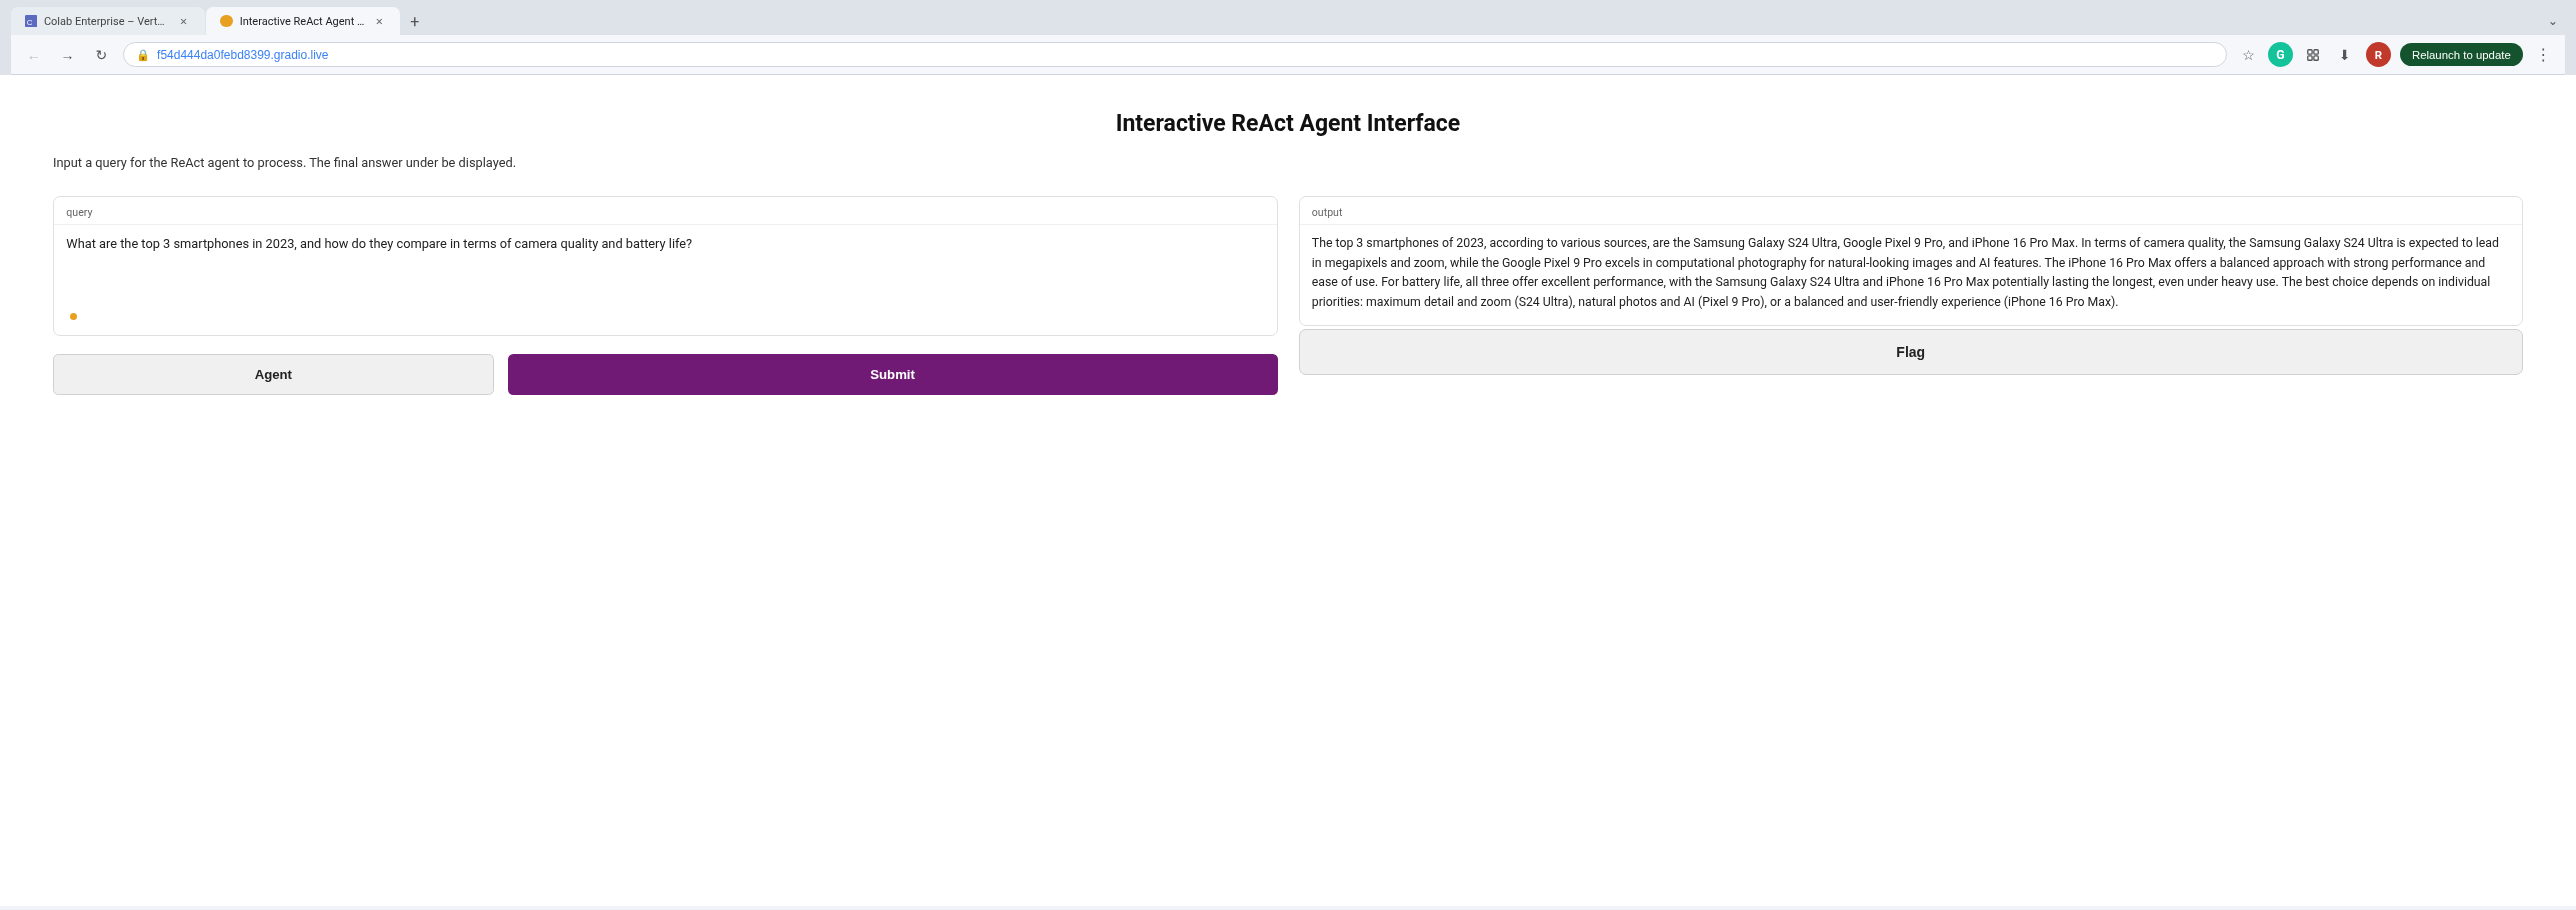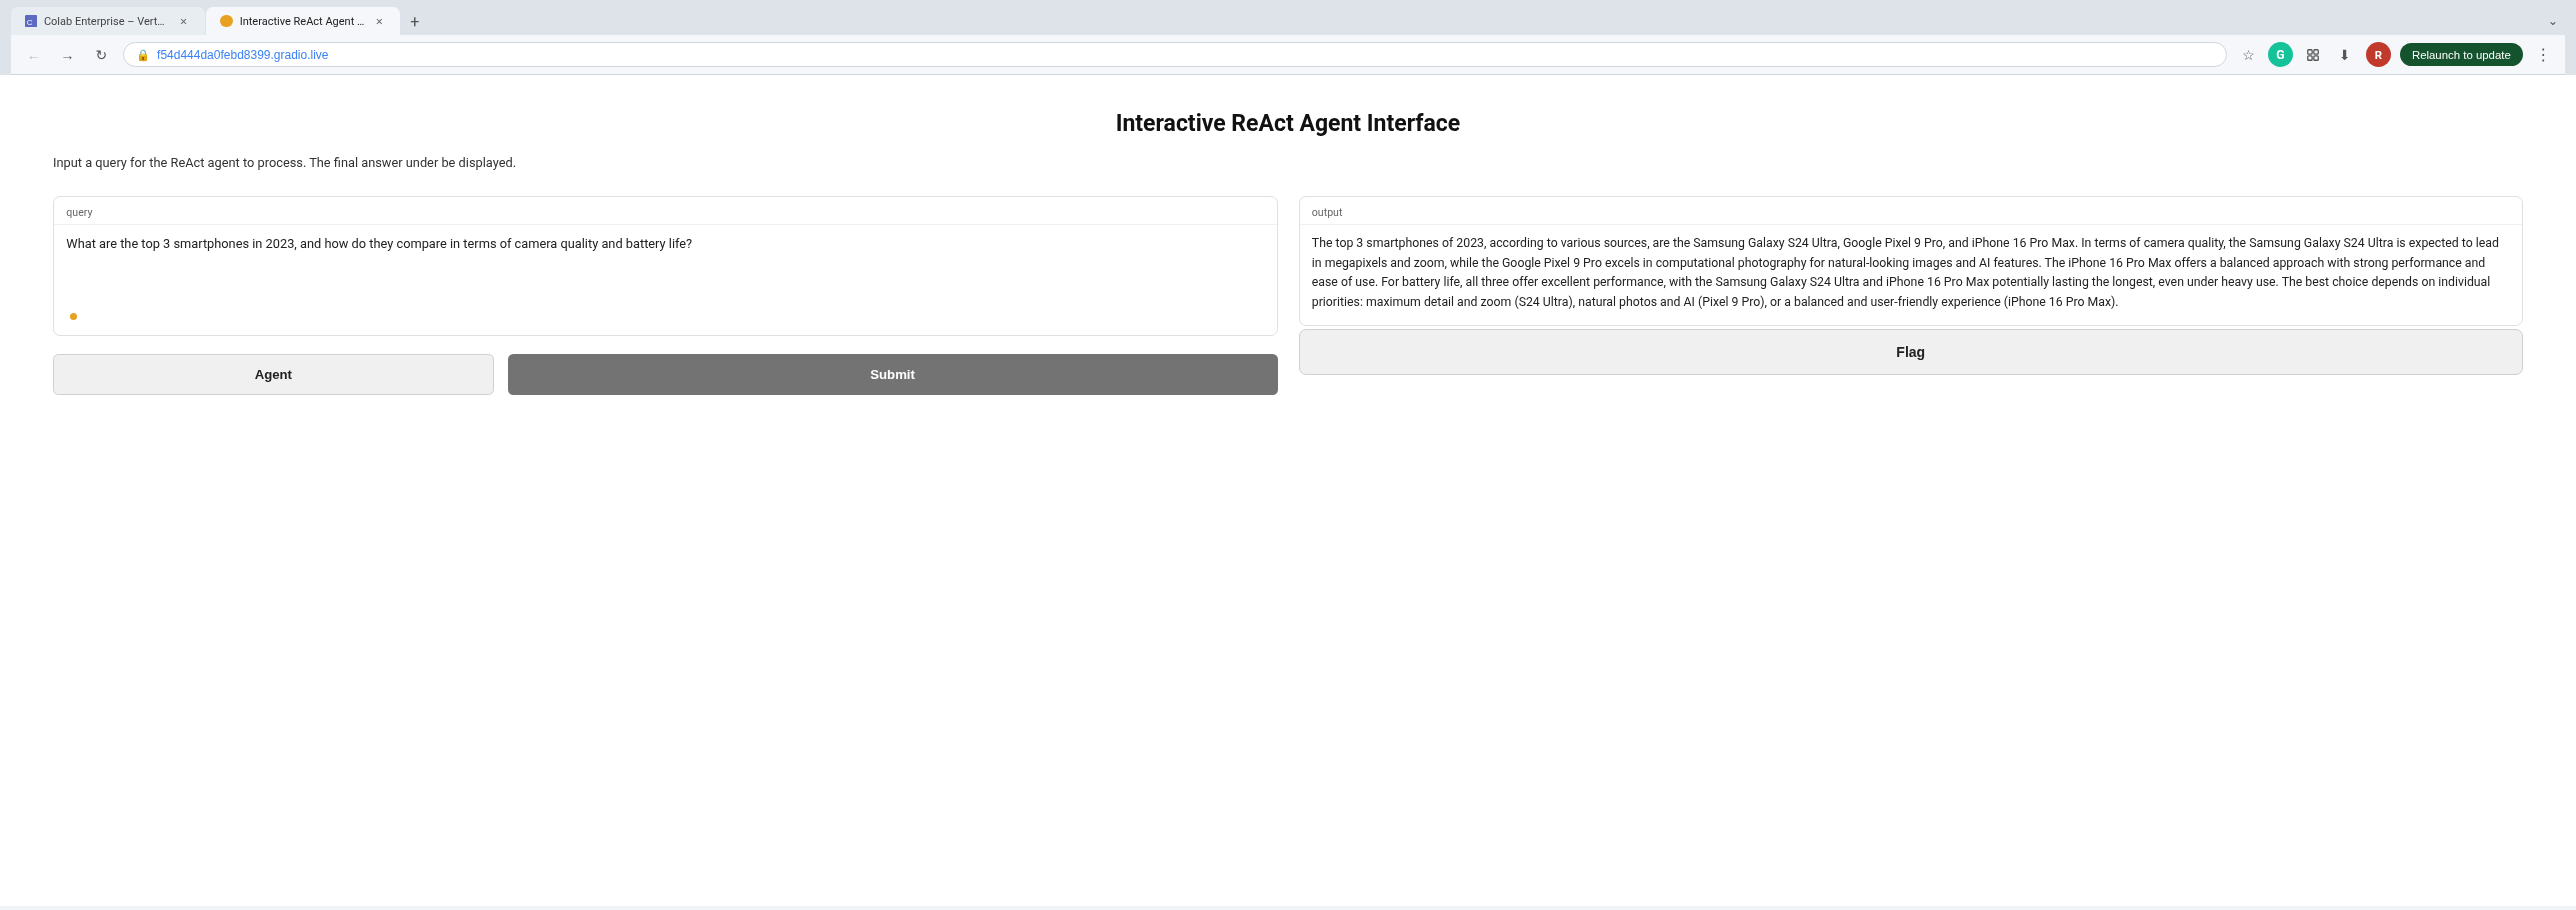--- a/index.html
+++ b/index.html
@@ -297,21 +297,21 @@
       font-weight: 600;
       color: #222;
       cursor: pointer;
     }
 
     .btn-submit {
       flex: 1.8;
       padding: 12.3px;
       border: none;
       border-radius: 5.3px;
-      background: #737373;
+      background: #701a75;
       font-size: 13.2px;
       font-weight: 600;
       color: #fff;
       cursor: pointer;
     }
 
     .flag-section {
       margin-top: 3px;
     }
 

